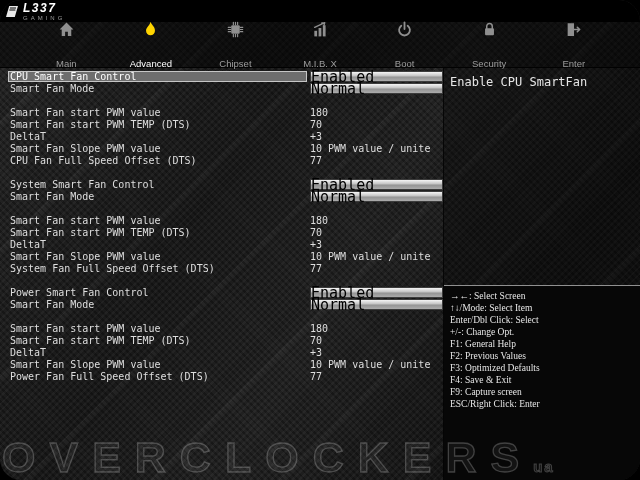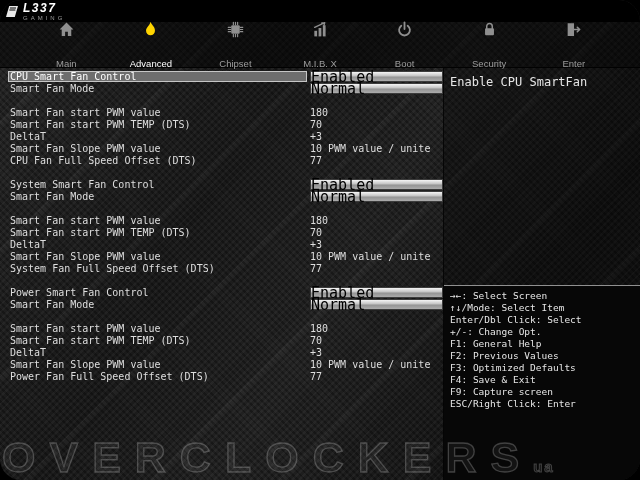--- a/index.html
+++ b/index.html
@@ -37,21 +37,21 @@
   .settings { padding: 2px 0 0 8px; }
   .row { display: flex; align-items: center; height: 12px; font-size: 10px; color: #dedede; }
   .spacer { height: 12px; }
   .row-label { flex: 0 0 299px; height: 11px; line-height: 11px; padding-left: 2px; white-space: nowrap; overflow: hidden; }
   .row.selected .row-label { background: #6e6e6e; box-shadow: inset 0 0 0 1px #c6c6c6; color: #fff; }
   .row-value { margin-left: 3px; height: 11px; line-height: 11px; white-space: nowrap; }
   .row-value.btn { width: 133px; text-align: left; color: #000; font-size: 15px; border: 1px solid #3c3c3c; background: linear-gradient(180deg, #f5f5f5 0%, #c2c2c2 45%, #949494 55%, #ababab 100%); }
   
   .help-panel { position: absolute; top: 68px; left: 443px; right: 0; bottom: 0; background: rgba(0,0,0,0.30); border-left: 1px solid rgba(0,0,0,0.7); }
   .help-text { padding: 7px 6px; font-size: 12px; color: #e6e6e6; }
-  .key-legend { position: absolute; left: 0; right: 0; top: 217px; bottom: 0; background: #070707; border-top: 1px solid #909090; padding: 4px 6px; }
+  .key-legend { position: absolute; left: 0; right: 0; top: 217px; bottom: 0; background: #070707; border-top: 1px solid #909090; padding: 4px 6px; font-family: Liberation Serif, serif; }
   .key-line { font-size: 9.5px; line-height: 12px; color: #e6e6e6; white-space: nowrap; }
   
   .watermark { position: absolute; left: 2px; top: 433px; z-index: 6; pointer-events: none; font-family: "Liberation Sans", sans-serif; font-weight: bold; white-space: nowrap; }
   .wm-main { font-size: 43px; letter-spacing: 14px; color: rgba(255,255,255,0.05); -webkit-text-stroke: 1.3px rgba(185,185,185,0.30); }
   .wm-suffix { font-size: 15px; letter-spacing: 2px; color: rgba(255,255,255,0.05); -webkit-text-stroke: 1px rgba(185,185,185,0.30); }
 </style>
 </head>
 <body>
 
 <div class="screen">

